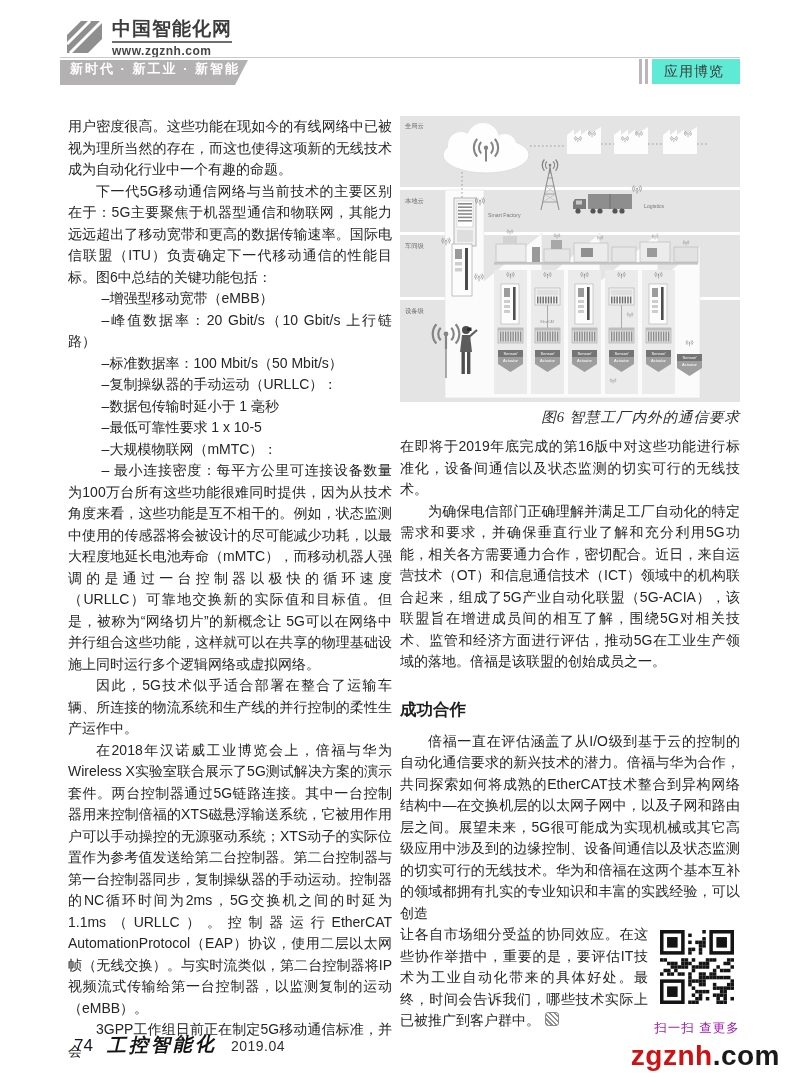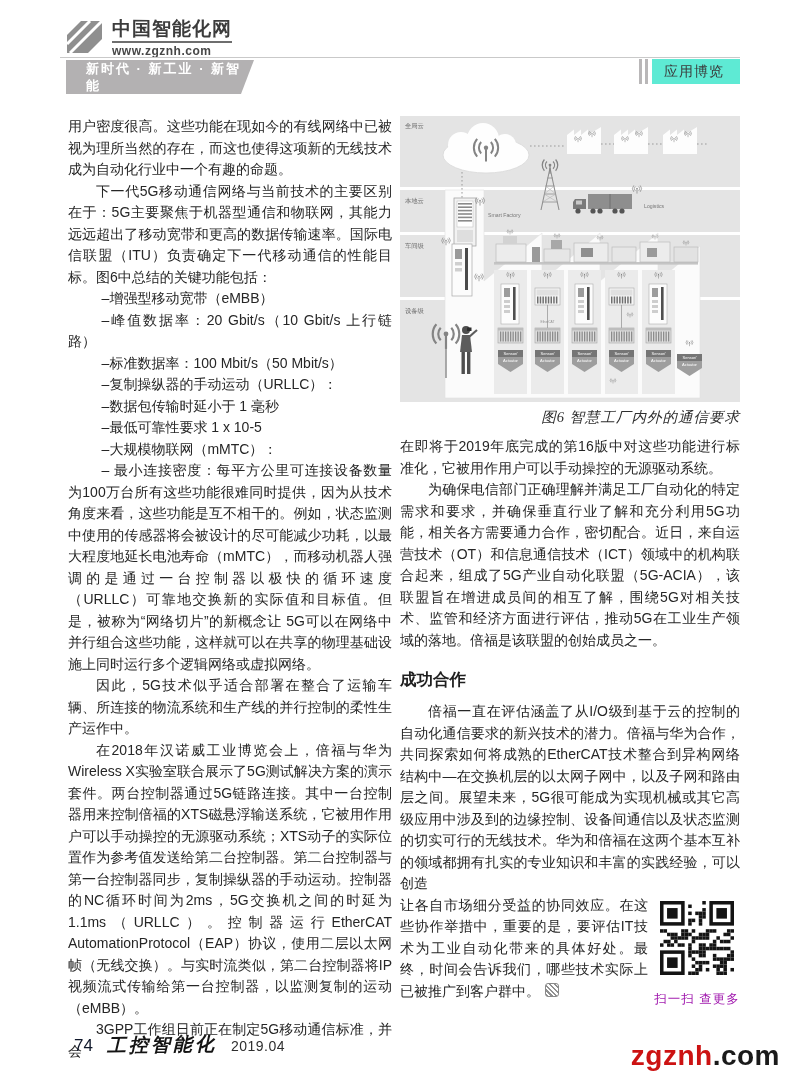--- a/index.html
+++ b/index.html
@@ -7,24 +7,24 @@
     width:800px;height:1085px;position:relative;background:#ffffff;
     font-family:"Liberation Sans","DejaVu Sans",sans-serif;color:#2d2d2d;overflow:hidden;
   }
   
   .logo{position:absolute;left:66px;top:18px;display:flex;align-items:flex-start;gap:8px;}
   .logo-mark{width:38px;height:38px;display:block;}
   .logo-title{font-size:19px;font-weight:bold;color:#3c3c3c;letter-spacing:1px;line-height:21px;}
   .logo-url{font-size:12px;font-weight:bold;color:#474747;border-top:2px solid #6e6e6e;margin-top:2px;padding-top:1px;letter-spacing:.5px;}
   .head-rule{position:absolute;left:60px;top:57px;width:680px;border-top:1px solid #c9c9c9;}
   .banner-left{
-    position:absolute;left:66px;top:60px;width:188px;height:34px;background:#b3b1b2;
+    position:absolute;left:60px;top:60px;width:188px;height:25px;background:#b3b1b2;
     clip-path:polygon(0 0,100% 0,calc(100% - 13px) 100%,0 100%);
     color:#fff;font-size:13px;font-weight:bold;letter-spacing:2px;line-height:17px;
-    padding-left:20px;box-sizing:border-box;
+    padding-left:10px;box-sizing:border-box;
   }
   .banner-bars{position:absolute;left:639px;top:59px;height:25px;display:flex;gap:3px;}
   .banner-bars div{width:3px;height:25px;background:#b9b7b8;}
   .banner-right{
     position:absolute;left:652px;top:59px;width:88px;height:25px;background:#5eead4;
     color:#3a3a3a;font-size:14px;line-height:25px;padding-left:12px;box-sizing:border-box;letter-spacing:1px;
   }
   
   .content{position:absolute;left:68px;top:116px;width:672px;display:flex;gap:8px;}
   .col-left{width:324px;}
@@ -40,21 +40,21 @@
     font-family:"Liberation Serif","DejaVu Serif",serif;font-style:italic;
     font-size:14.5px;letter-spacing:1px;color:#2e2e2e;
   }
   .dot{stroke:#9a9a9a;stroke-dasharray:1.6 2.4;stroke-width:1;fill:none;}
   .figtext{font-family:"Liberation Sans","DejaVu Sans",sans-serif;fill:#787878;}
   .bandlab{font-size:6.3px;fill:#6a6a6a;}
   .shield-t{font-size:4px;fill:#ffffff;text-anchor:middle;}
   .tiny-t{font-size:3.2px;fill:#8f8f8f;text-anchor:middle;}
   .lab-t{font-size:5.2px;}
   
-  .sec-head{font-size:16.5px;font-weight:bold;color:#1f1f1f;margin:18px 0 10px;}
+  .sec-head{font-size:16.5px;font-weight:bold;color:#1f1f1f;margin:26px 0 10px;}
   
   .wrap-block{margin-top:0;}
   .qr-block{float:right;width:86px;margin:6px 0 0 6px;text-align:center;}
   .qr-svg{width:74px;height:74px;display:block;margin:0 auto;background:#fff;}
   .qr-caption{font-size:12.5px;margin-top:16px;color:#a21caf;white-space:nowrap;letter-spacing:1px;}
   .eoa{
     display:inline-block;width:12px;height:12px;margin-left:5px;vertical-align:-1px;
     border:1px solid #8a8a8a;border-radius:3px;
     background:repeating-linear-gradient(45deg,#909090 0 1.6px,#ffffff 1.6px 3.4px);
   }
@@ -342,21 +342,21 @@
           <rect x="1" y="-22.5" width="4.5" height="3.5" fill="#2e2e2e"></rect>
           <path d="M-4,-15 L4,-15 L6,2 L-6,2 Z" fill="#5c5c5c"></path>
           <path d="M3,-13 L11,-20" stroke="#5c5c5c" stroke-width="2.2" fill="none"></path>
           <rect x="-4.5" y="2" width="3.4" height="22" fill="#4e4e4e"></rect>
           <rect x="1" y="2" width="3.4" height="22" fill="#4e4e4e"></rect>
         </g>
       </svg>
     </div>
     <div class="fig-caption">图6 智慧工厂内外的通信要求</div>
 
-    <p class="para">在即将于2019年底完成的第16版中对这些功能进行标准化，它被用作用户可以手动操控的无源驱动系统。</p>
+    <p class="para">在即将于2019年底完成的第16版中对这些功能进行标准化，设备间通信以及状态监测的切实可行的无线技术。</p>
     <p class="para ind">为确保电信部门正确理解并满足工厂自动化的特定需求和要求，并确保垂直行业了解和充分利用5G功能，相关各方需要通力合作，密切配合。近日，来自运营技术（OT）和信息通信技术（ICT）领域中的机构联合起来，组成了5G产业自动化联盟（5G-ACIA），该联盟旨在增进成员间的相互了解，围绕5G对相关技术、监管和经济方面进行评估，推动5G在工业生产领域的落地。倍福是该联盟的创始成员之一。</p>
 
     <div class="sec-head">成功合作</div>
 
     <p class="para ind">倍福一直在评估涵盖了从I/O级到基于云的控制的自动化通信要求的新兴技术的潜力。倍福与华为合作，共同探索如何将成熟的EtherCAT技术整合到异构网络结构中—在交换机层的以太网子网中，以及子网和路由层之间。展望未来，5G很可能成为实现机械或其它高级应用中涉及到的边缘控制、设备间通信以及状态监测的切实可行的无线技术。华为和倍福在这两个基本互补的领域都拥有扎实的专业知识和丰富的实践经验，可以创造</p>
 
     <div class="wrap-block">
       <div class="qr-block">
         <svg id="qr-svg" class="qr-svg" viewBox="0 0 74 74">
             <g fill="#141414">

